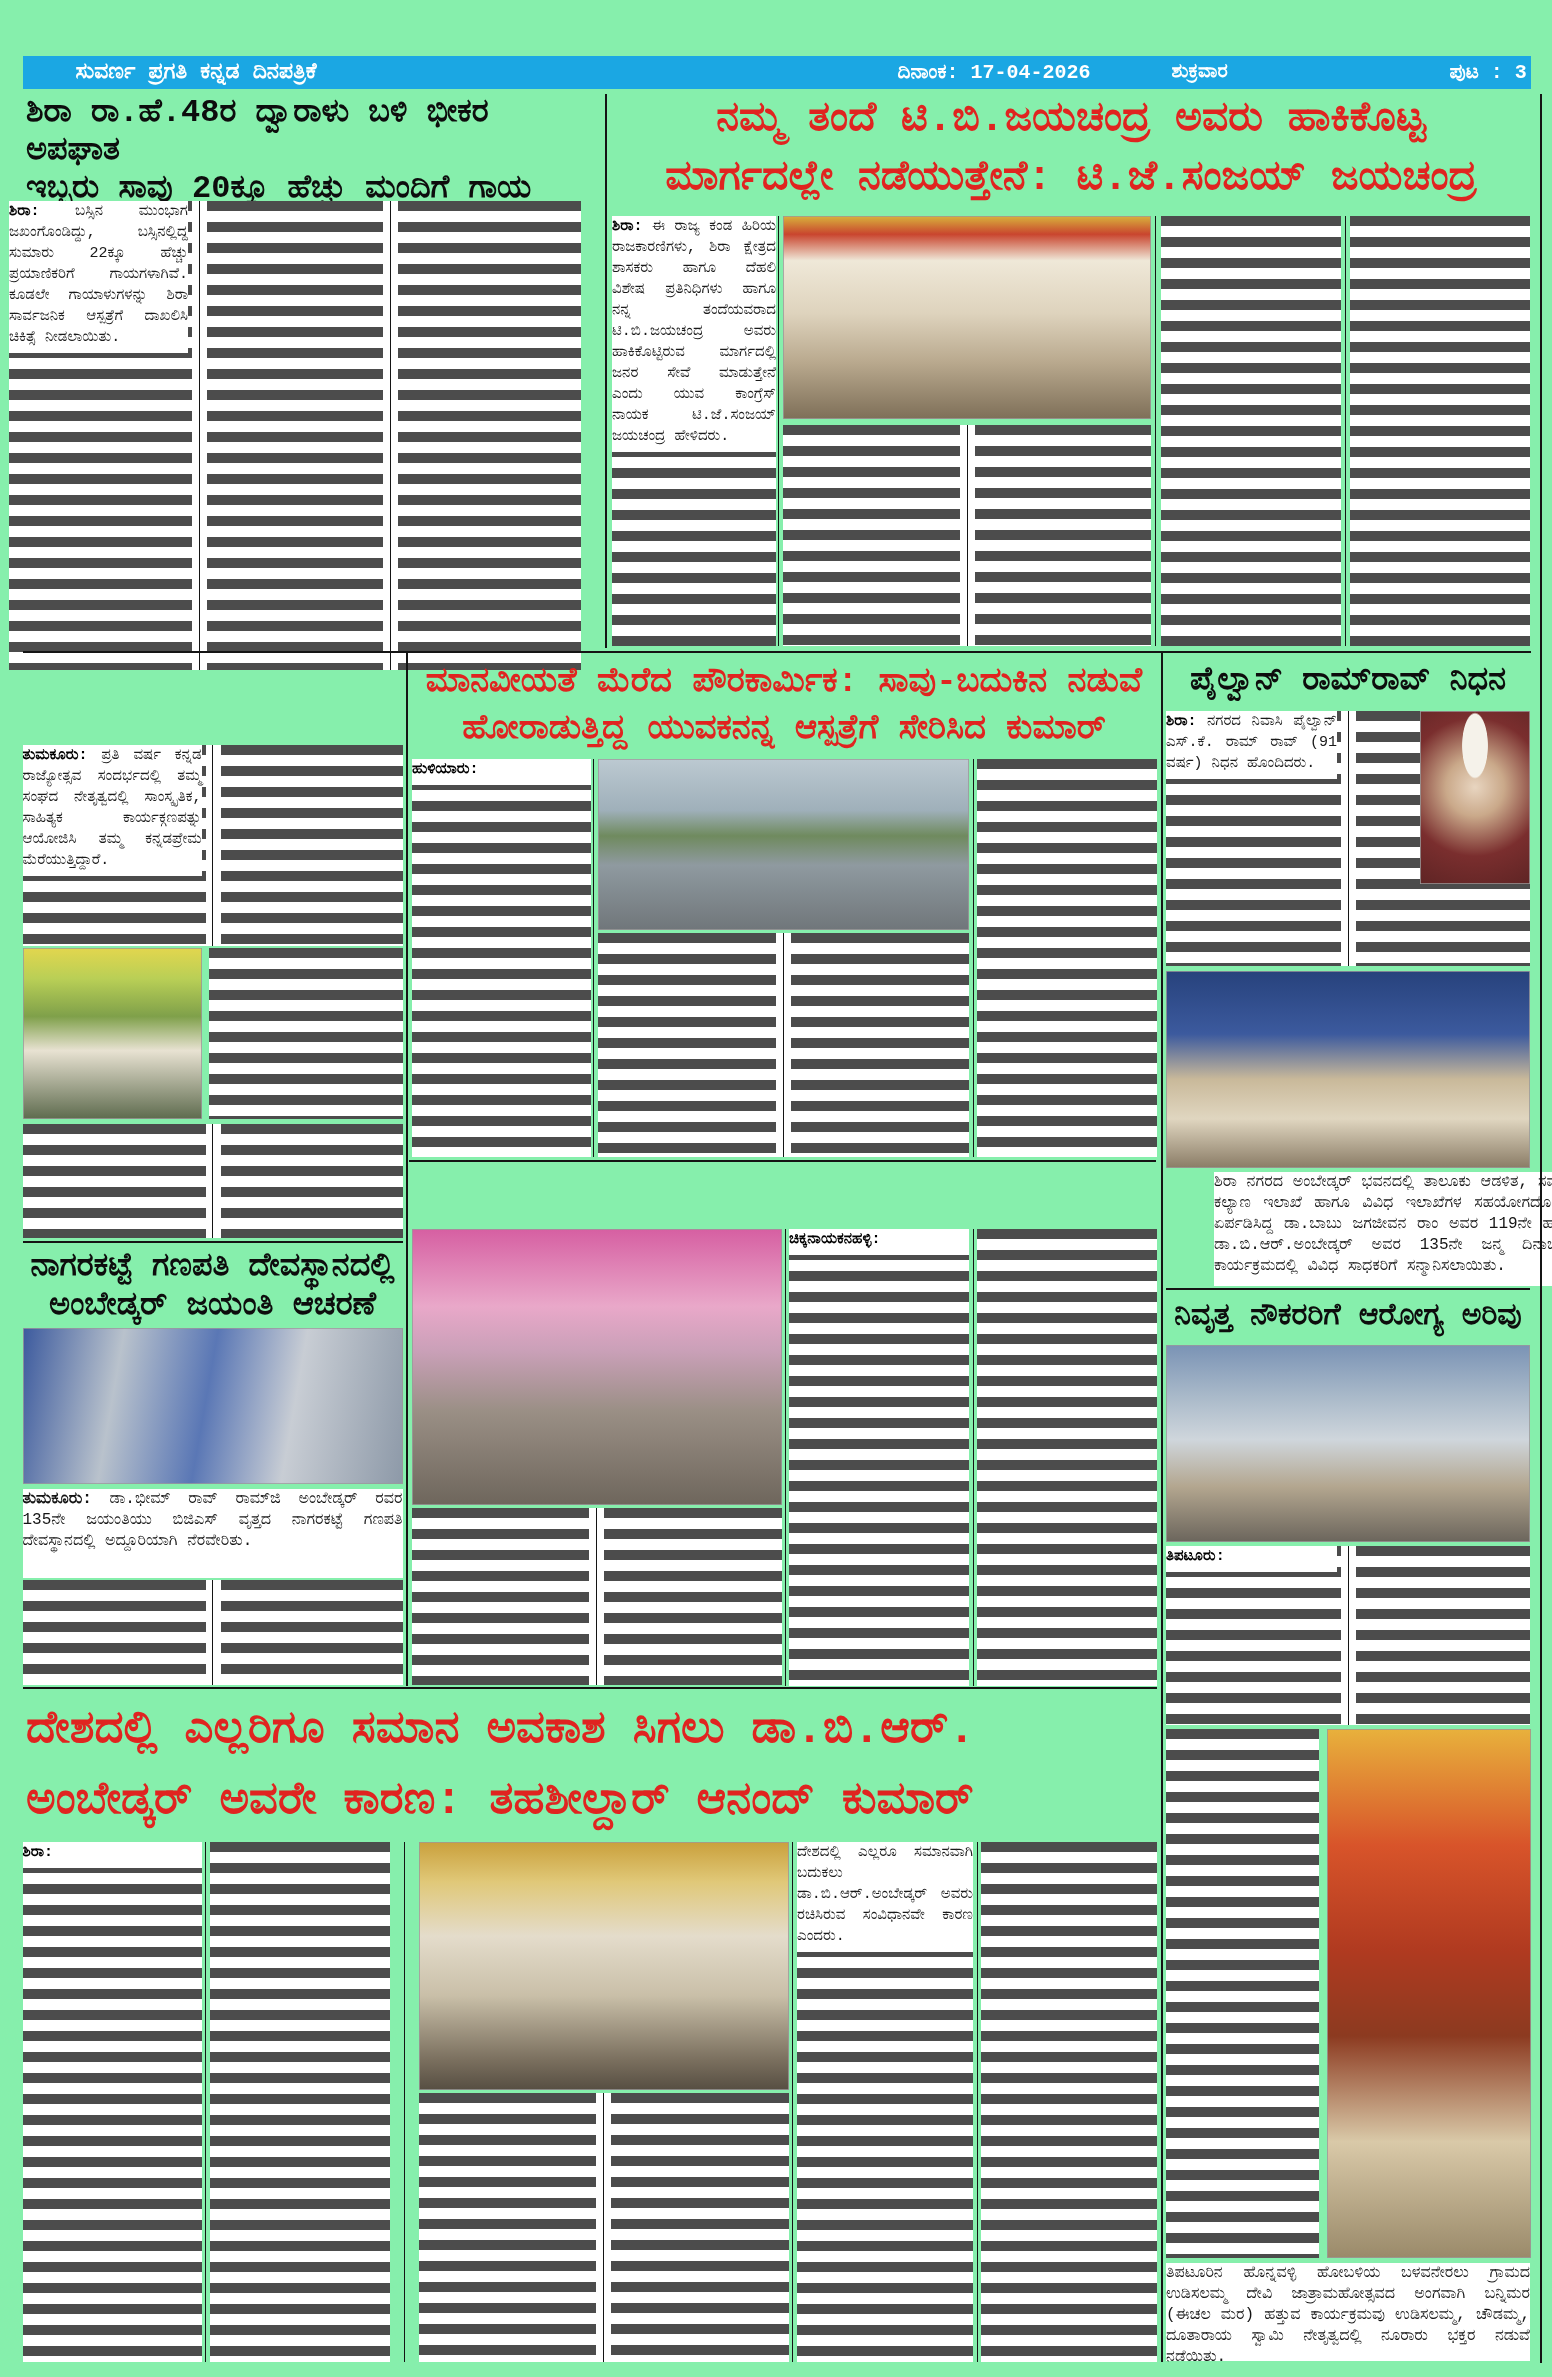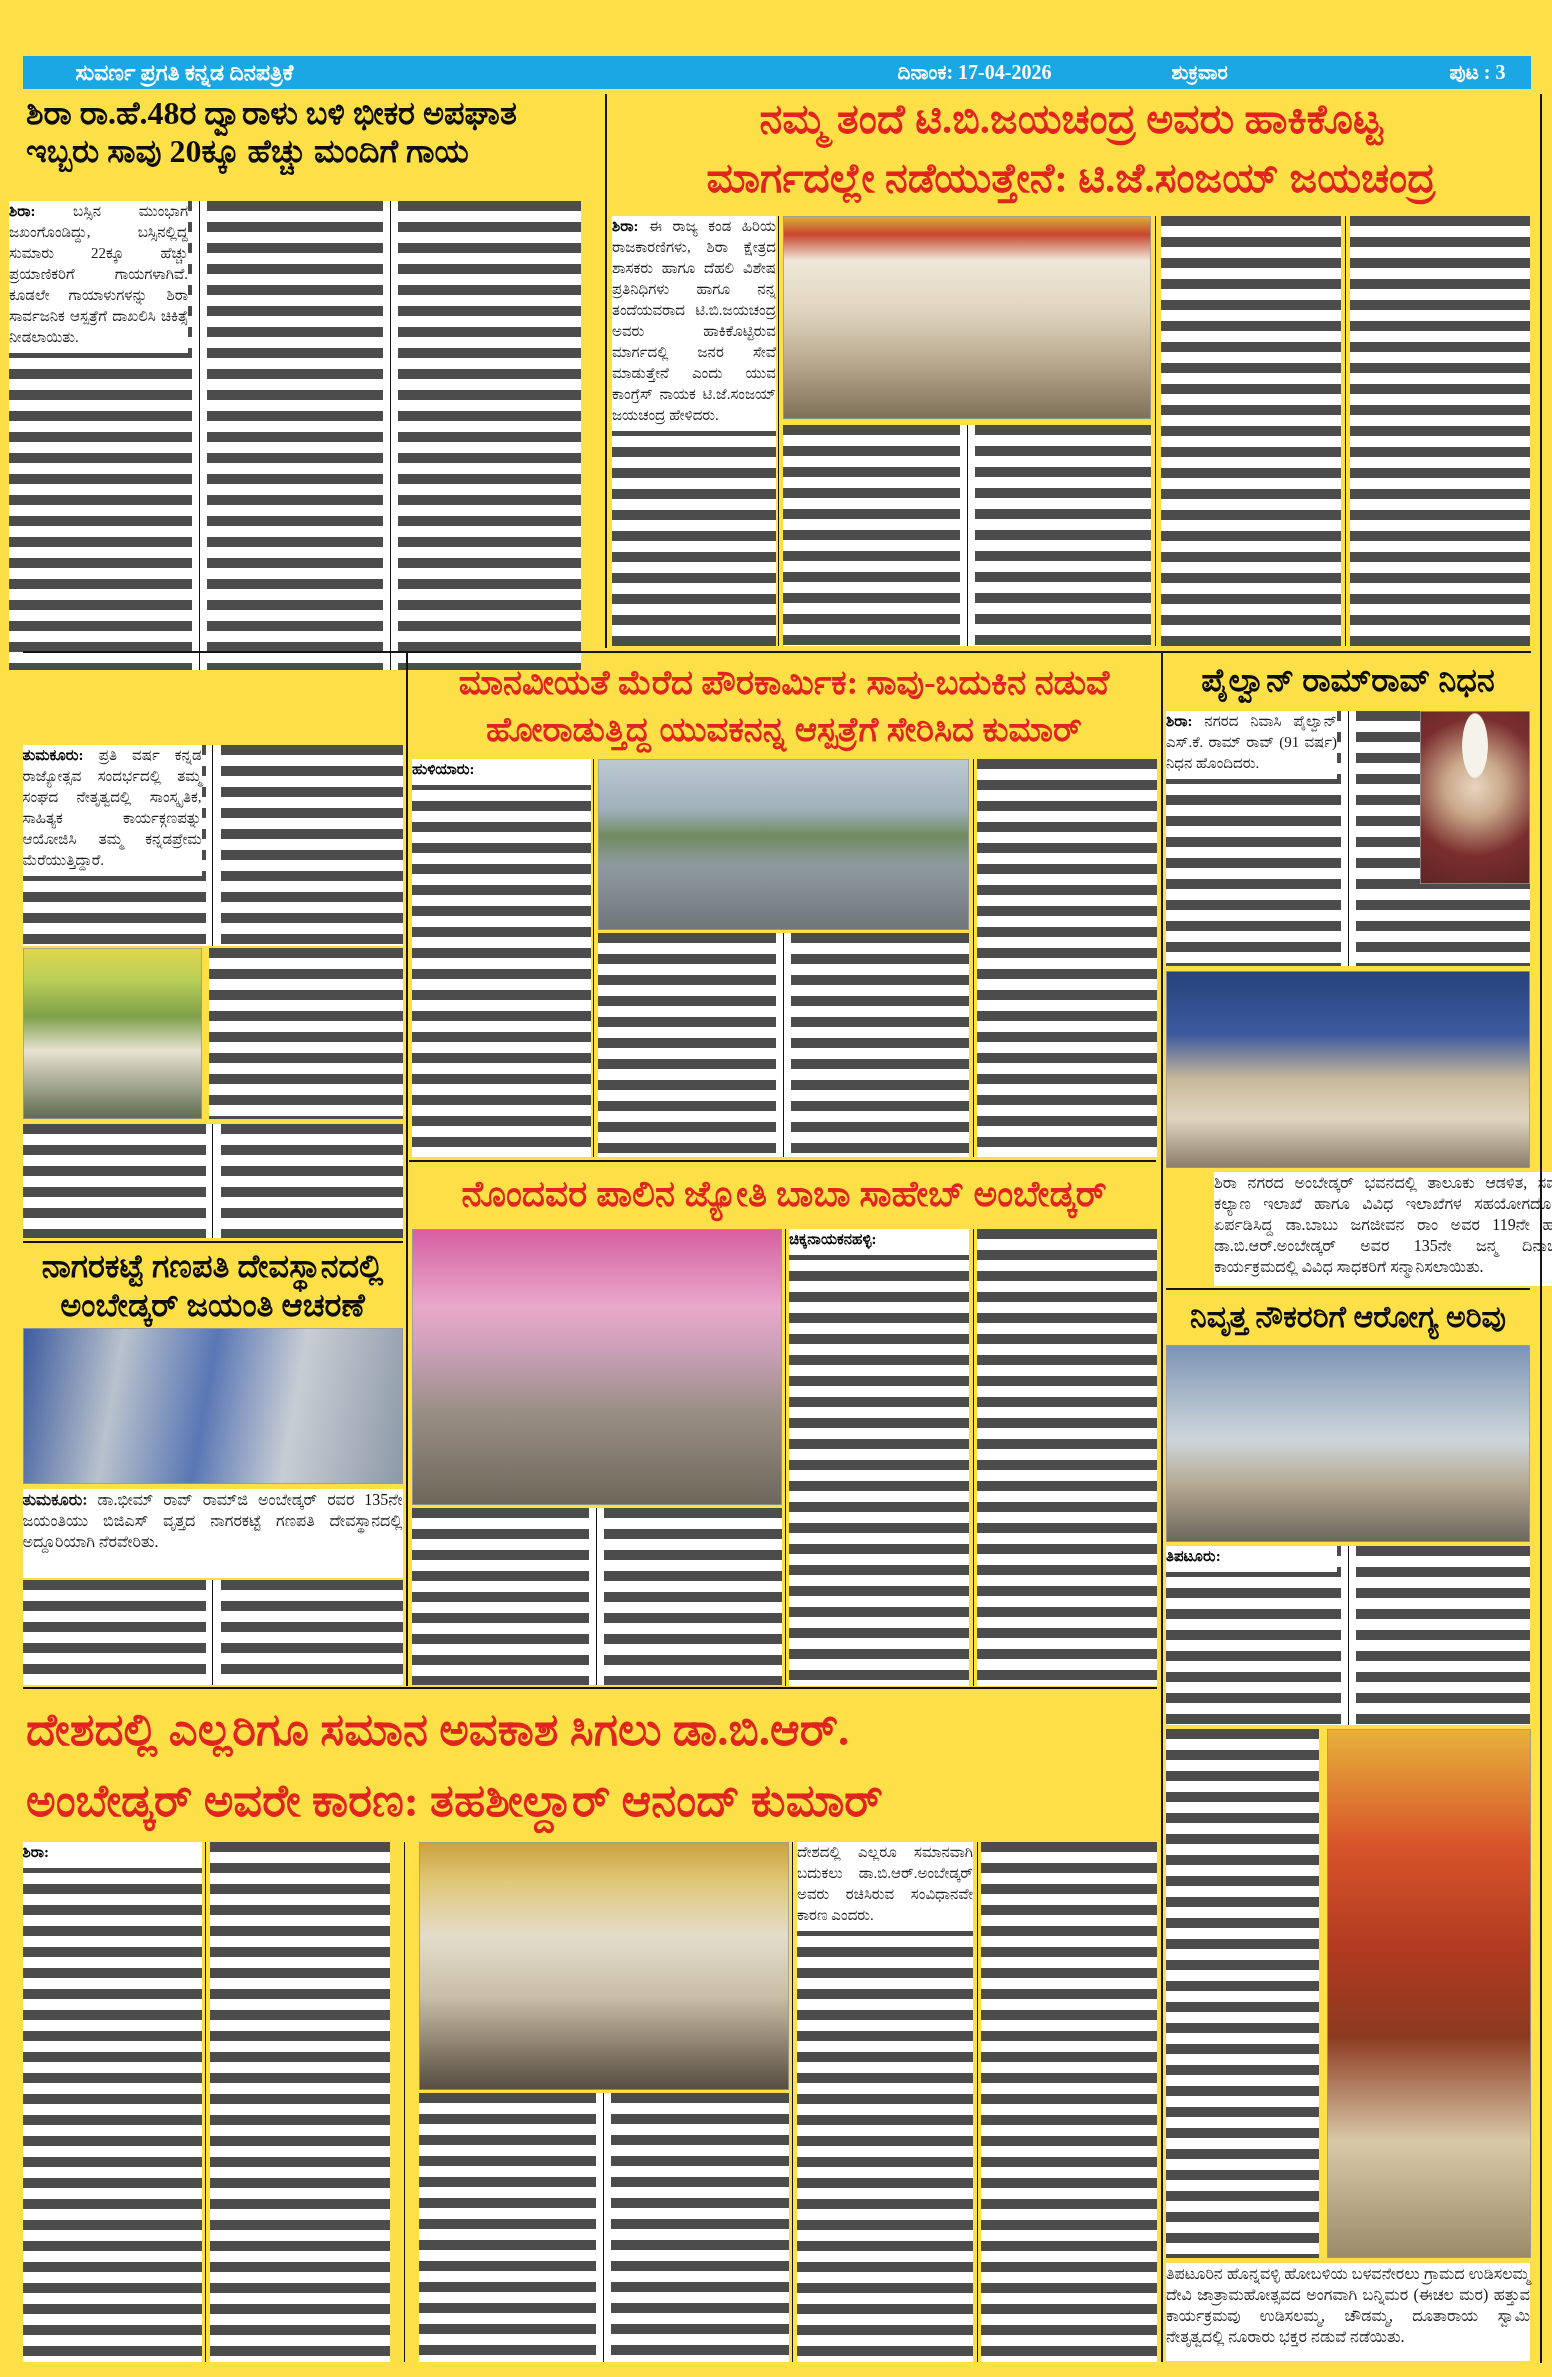--- a/index.html
+++ b/index.html
@@ -1,17 +1,17 @@
 <!DOCTYPE html>
 <html lang="kn" style="font-size:12px"><head>
 <meta charset="utf-8">
 <style>
   html,body{margin:0;padding:0;background:#ffffff;}
-  .page{position:relative;width:1553px;height:2377px;background:#fde047;overflow:hidden;
-        font-family:Liberation Serif, serif;color:#1c1c1c;}
+  .page{position:relative;width:1553px;height:2377px;background:#86efac;overflow:hidden;
+        font-family:Liberation Mono, monospace;color:#1c1c1c;}
   .abs{position:absolute;}
   
   .mastbar{background:#1ba7e3;color:#fff;}
   .mastbar span{position:absolute;top:0;line-height:33px;white-space:nowrap;}
   
   .g{background-image:repeating-linear-gradient(to bottom,#4c4c4c 0px 9.8px,#ffffff 9.8px 21px);}
   
   .gap{position:absolute;top:0;bottom:0;width:15px;background:#fff;}
   .gap::after{content:"";position:absolute;left:6.8px;top:0;bottom:0;width:1.1px;background:#141414;}
   .vr{background:#141414;width:1.5px;}
@@ -115,23 +115,20 @@
   <div class="abs vr" style="left:593px;top:759px;height:398px;width:1.1px;"></div>
   <div class="abs ph" style="left:598px;top:759px;width:371px;height:171px;background:
        linear-gradient(180deg,#bcc9d1 0%,#9fb0ba 30%,#6f8a5e 45%,#8f9aa0 62%,#70767a 100%);"></div>
   <div class="abs g" style="left:598px;top:933px;width:371px;height:224px;">
     <div class="gap" style="left:178px;"></div>
   </div>
   <div class="abs vr" style="left:973px;top:759px;height:398px;width:1.1px;"></div>
   <div class="abs g" style="left:977px;top:759px;width:180px;height:398px;"></div>
 
   <div class="abs hr" style="left:409px;top:1160px;width:747px;"></div>
-  <div class="abs hredc" style="left:412px;top:1167px;width:744px;height:56px;font-size:36px;line-height:54px;">
-    <div>ನೊಂದವರ ಪಾಲಿನ ಜ್ಯೋತಿ ಬಾಬಾ ಸಾಹೇಬ್ ಅಂಬೇಡ್ಕರ್</div>
-  </div>
   <div class="abs ph" style="left:412px;top:1229px;width:370px;height:276px;background:
        linear-gradient(180deg,#d65fa2 0%,#e9a8c9 28%,#caa0b8 44%,#9a8f85 66%,#6e665c 100%);"></div>
   <div class="abs g" style="left:412px;top:1508px;width:370px;height:177px;">
     <div class="gap" style="left:177px;"></div>
   </div>
   <div class="abs vr" style="left:785px;top:1229px;height:457px;width:1.1px;"></div>
   <div class="abs g" style="left:789px;top:1229px;width:180px;height:457px;">
     <div class="abs lead" style="left:0;top:0;width:180px;">
       <b>ಚಿಕ್ಕನಾಯಕನಹಳ್ಳಿ:</b>
     </div>

